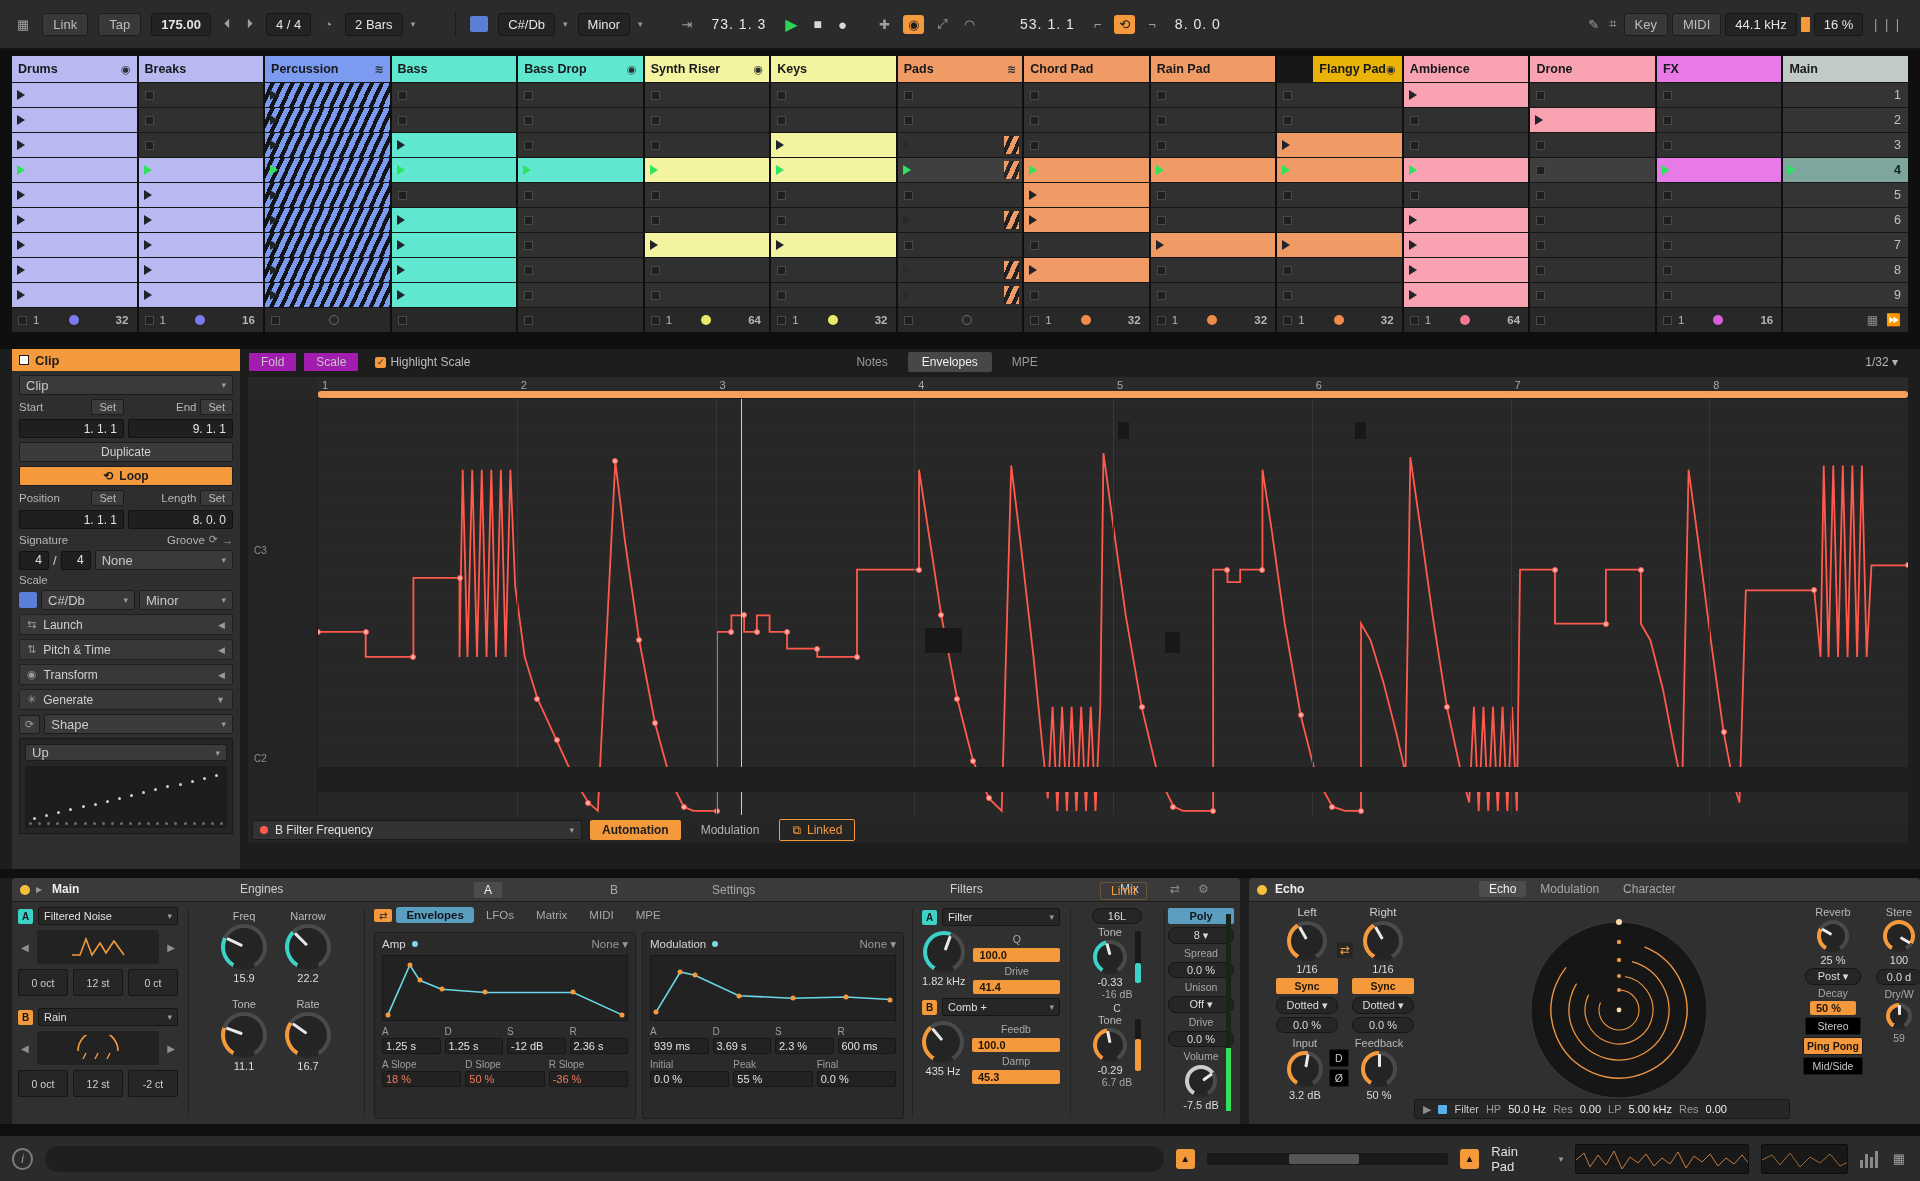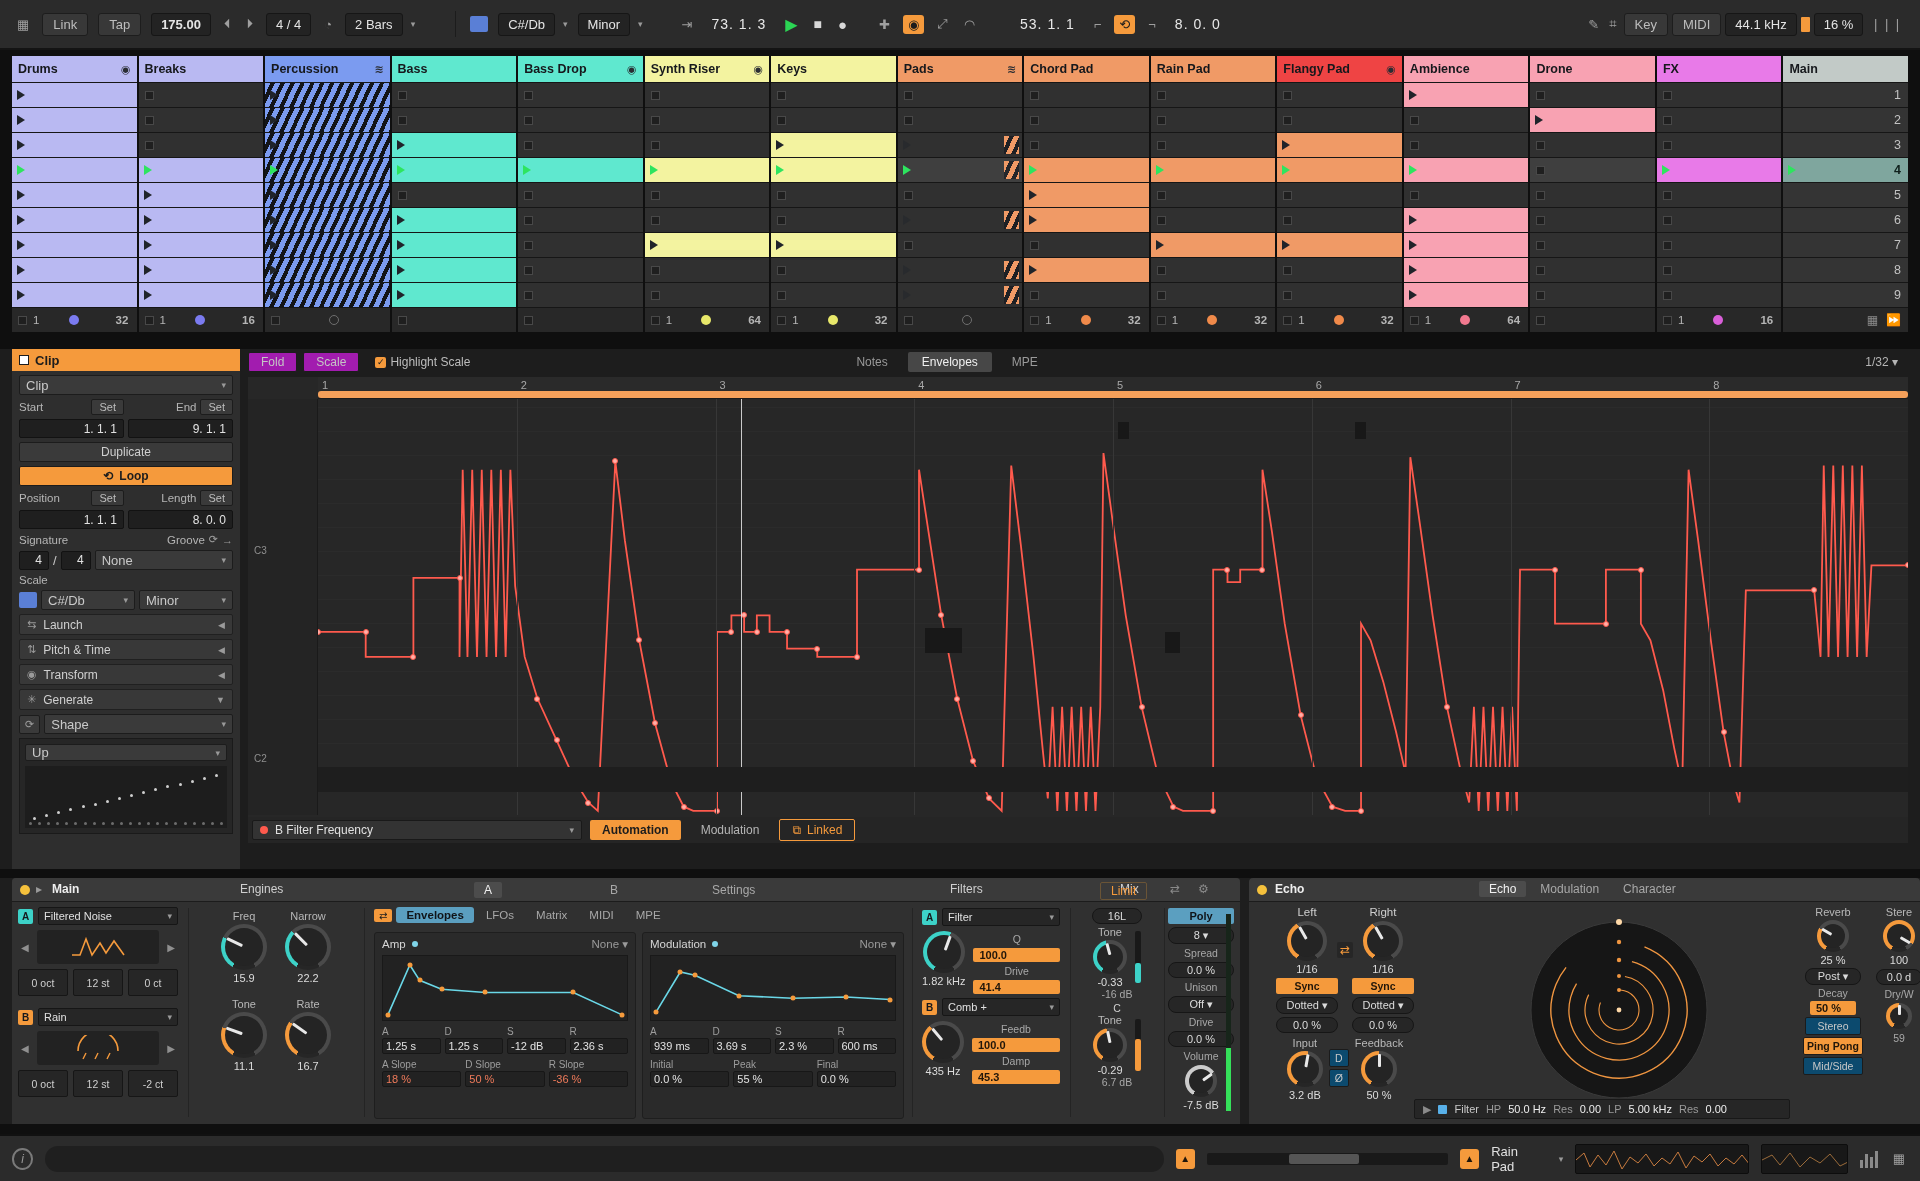--- a/index.html
+++ b/index.html
@@ -150,21 +150,21 @@
   .tealbox{background:#5b9fc0;color:#101418;font-weight:bold;border-radius:2px;font-size:11px;padding:2px 6px;text-align:center;}
   
   .ecol-h{font-size:11.5px;color:#cfcfcf;text-align:center;}
   .syncbtn{background:#f59a3c;color:#20160a;font-weight:bold;font-size:10.5px;border-radius:2px;padding:2px 0;text-align:center;}
   .linkico{position:absolute;color:#f59a3c;font-size:12px;background:#262626;border-radius:2px;padding:1px 3px;}
   #echo-viz{position:absolute;left:195px;top:4px;width:350px;height:192px;}
   #echo-fbar{position:absolute;left:165px;right:130px;bottom:4px;height:20px;background:#262626;border:1px solid #181818;border-radius:2px;
              display:flex;align-items:center;gap:7px;padding:0 8px;font-size:11px;color:#c8c8c8;}
   .fbval{color:#eee;}
   .dsq{width:9px;height:9px;background:#58b0e8;display:inline-block;border-radius:1px;}
-  .smallbtn{background:#0c4a6e;border:1px solid #1b1b1b;border-radius:2px;font-size:10.5px;color:#c8c8c8;padding:2px 0;text-align:center;}
+  .smallbtn{background:#000000;border:1px solid #1b1b1b;border-radius:2px;font-size:10.5px;color:#c8c8c8;padding:2px 0;text-align:center;}
   .smallbtn.on{background:#f59a3c;color:#20160a;font-weight:bold;}
   
   #statusbar{position:absolute;left:0;top:1134px;width:1920px;height:47px;background:#2b2b2b;border-top:2px solid #111;
              display:flex;align-items:center;padding:0 12px;gap:12px;}
   #info-circ{width:22px;height:22px;border-radius:50%;border:2px solid #7a7a7a;display:flex;align-items:center;justify-content:center;color:#9a9a9a;font-size:12px;font-style:italic;}
   #msgstrip{width:1160px;height:26px;background:#1f1f1f;border-radius:13px;}
   .ob{width:20px;height:20px;background:#f59a3c;border-radius:3px;display:flex;align-items:center;justify-content:center;color:#20160a;font-size:10px;}
   #zoomslider{width:250px;height:12px;background:#191919;border-radius:2px;position:relative;}
   #zoomslider i{position:absolute;left:34%;width:70px;top:1px;bottom:1px;background:#555;border-radius:2px;}
   #sel-clip-name{color:#e0e0e0;}
@@ -600,21 +600,21 @@
           <span class="stopsq"></span>
         </div>
         <div class="tfoot">
           <span class="stopsq"></span>
           <span class="fnum">1</span>
           <span class="fdot" style="background: rgb(240, 138, 74);"></span>
           <span class="fnum">32</span>
         </div>
       </div>
       <div class="tcol">
-        <div class="thead" style="background: #ef4444;">
+        <div class="thead" style="background: #eab308; margin-left: 36px;">
           <span class="tname">Flangy Pad</span>
           <span class="ticn">◉</span>
         </div>
         <div class="slot">
           <span class="stopsq"></span>
         </div>
         <div class="slot">
           <span class="stopsq"></span>
         </div>
         <div class="slot" style="background: rgb(240, 154, 102);">

